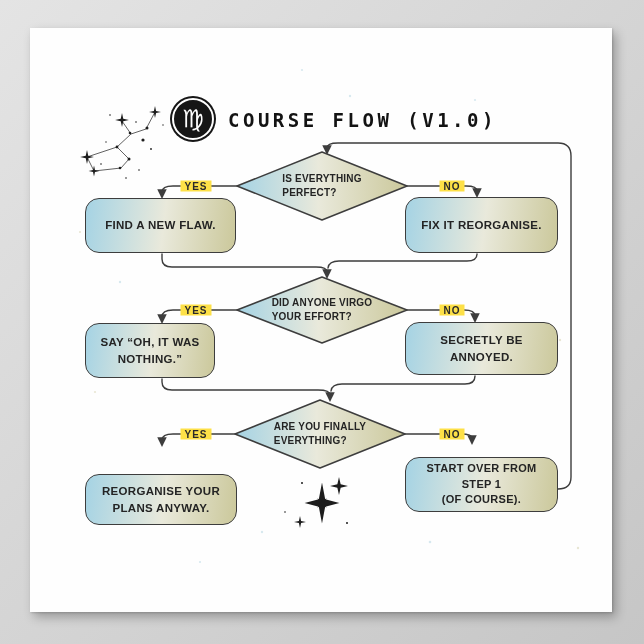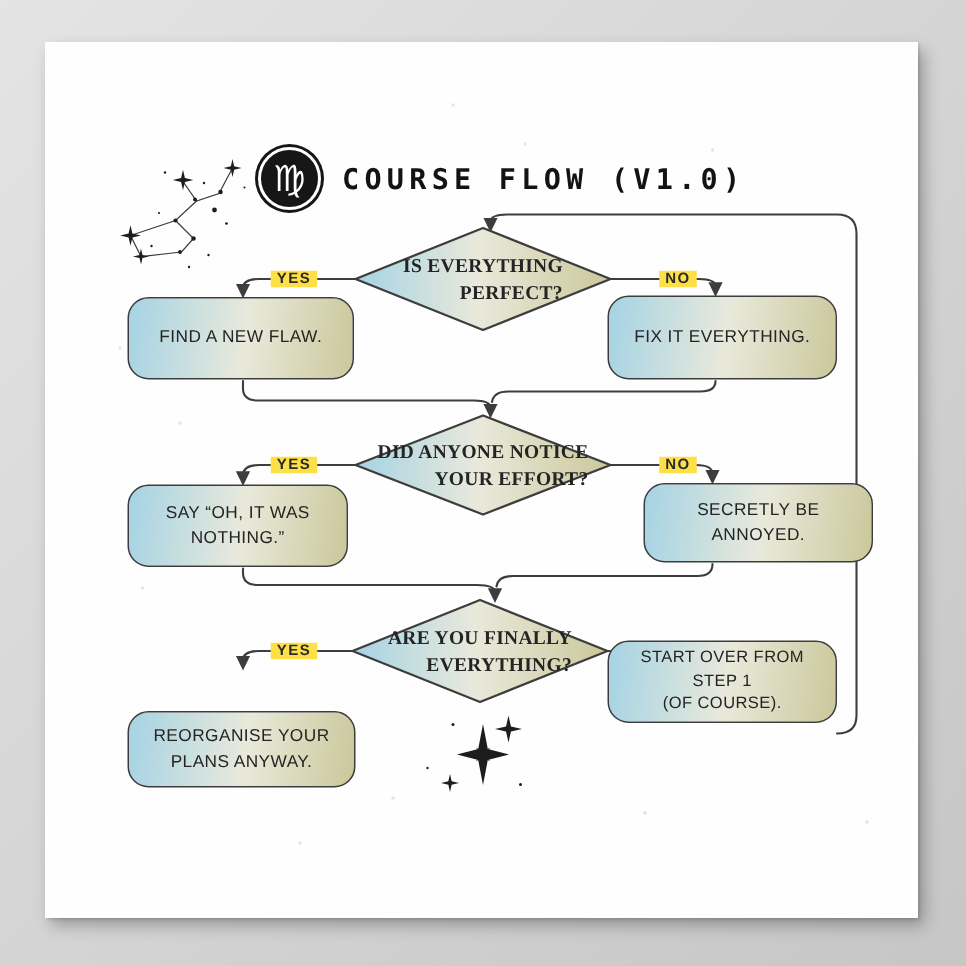--- a/index.html
+++ b/index.html
@@ -26,27 +26,27 @@
   .title{
     position:absolute;left:228px;top:106px;height:28px;display:flex;align-items:center;
     font-family:"DejaVu Sans Mono",monospace;font-weight:bold;font-size:19px;
     letter-spacing:3.5px;color:#131313;white-space:nowrap;
   }
   .node{
     position:absolute;box-sizing:border-box;
     border:1.6px solid #3d3d3d;border-radius:14px;
     background:linear-gradient(97deg,#a5d3e4 0%,#e9e9db 52%,#cbc89b 100%);
     display:flex;align-items:center;justify-content:center;text-align:center;
-    font-weight:normal;font-size:11.5px;line-height:1.45;letter-spacing:.3px;
+    font-weight:bold;font-size:11.5px;line-height:1.45;letter-spacing:.3px;
     color:#242424;white-space:pre-line;padding:2px 6px;
   }
   .dtext{
     position:absolute;width:164px;height:42px;display:flex;align-items:center;justify-content:center;
-    text-align:right;font-weight:bold;font-size:13px;line-height:1.4;letter-spacing:.2px;
-    color:#242424;white-space:pre-line;font-family:Liberation Serif, serif;
+    text-align:left;font-weight:bold;font-size:10px;line-height:1.4;letter-spacing:.2px;
+    color:#242424;white-space:pre-line;
   }
   .yn{
     position:absolute;transform:translate(-50%,-50%);background:#fde047;
     padding:0 4px;font-weight:bold;font-size:10px;letter-spacing:1px;color:#2a2a2a;
   }
 </style>
 </head>
 <body>
 
 <div class="poster"></div>
@@ -137,33 +137,33 @@
   </g>
 </svg>
 
 <div class="badge">
   <div class="badge-inner">♍</div>
 </div>
 <div class="title">COURSE FLOW (V1.0)</div>
 
 <div class="dtext" style="left:240px;top:165px;">IS EVERYTHING
 PERFECT?</div>
-<div class="dtext" style="left:240px;top:289px;">DID ANYONE NOTICE
+<div class="dtext" style="left:240px;top:289px;">DID ANYONE VIRGO
 YOUR EFFORT?</div>
 <div class="dtext" style="left:238px;top:413px;">ARE YOU FINALLY
 EVERYTHING?</div>
 
 <div class="yn" style="left:196px;top:186px;">YES</div>
 <div class="yn" style="left:452px;top:186px;">NO</div>
 <div class="yn" style="left:196px;top:310px;">YES</div>
 <div class="yn" style="left:452px;top:310px;">NO</div>
 <div class="yn" style="left:196px;top:434px;">YES</div>
 <div class="yn" style="left:452px;top:434px;">NO</div>
 
 <div class="node" style="left:85px;top:198px;width:151px;height:55px;">FIND A NEW FLAW.</div>
-<div class="node" style="left:405px;top:197px;width:153px;height:56px;">FIX IT EVERYTHING.</div>
-<div class="node" style="left:85px;top:323px;width:147px;height:55px;">SAY “OH, IT WAS
+<div class="node" style="left:405px;top:197px;width:153px;height:56px;">FIX IT REORGANISE.</div>
+<div class="node" style="left:85px;top:323px;width:130px;height:55px;">SAY “OH, IT WAS
 NOTHING.”</div>
-<div class="node" style="left:405px;top:322px;width:153px;height:53px;margin-left:24px;">SECRETLY BE ANNOYED.</div>
+<div class="node" style="left:405px;top:322px;width:153px;height:53px;">SECRETLY BE ANNOYED.</div>
 <div class="node" style="left:85px;top:447px;width:152px;height:51px;margin-top:27px;">REORGANISE YOUR
 PLANS ANYWAY.</div>
-<div class="node" style="left:405px;top:427px;width:153px;height:55px;font-size:11px;">START OVER FROM STEP 1
+<div class="node" style="left:405px;top:457px;width:153px;height:55px;font-size:11px;">START OVER FROM STEP 1
 (OF COURSE).</div>
 
 </body></html>

